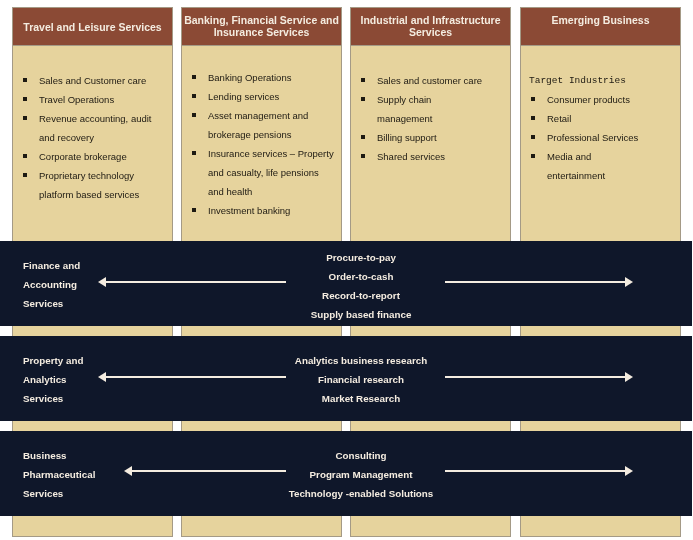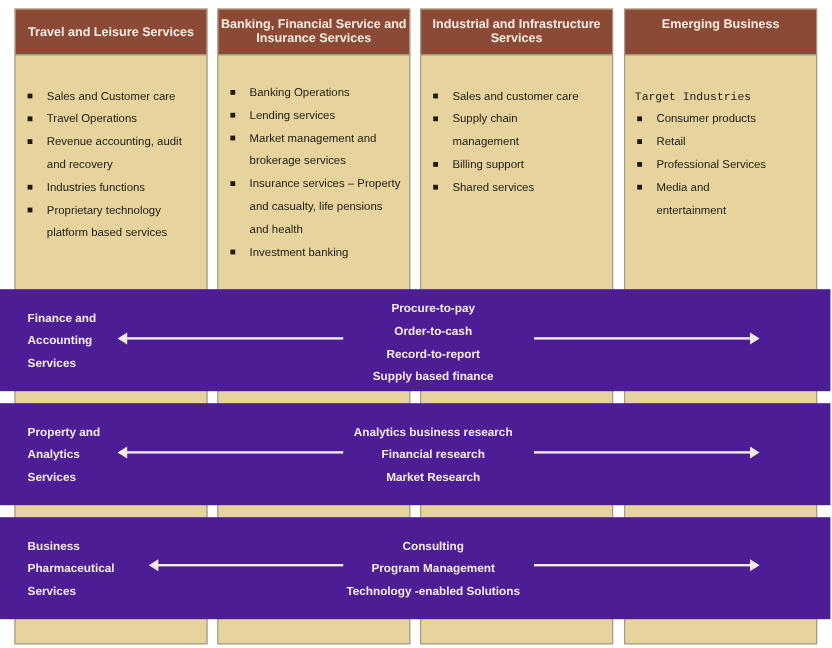--- a/index.html
+++ b/index.html
@@ -4,50 +4,50 @@
 <style>
   html, body { margin:0; padding:0; background:#ffffff; }
   body { width:693px; height:540px; position:relative; overflow:hidden; font-family:"Liberation Sans", sans-serif; }
   .col { position:absolute; top:7px; width:161px; height:530px; background:#e6d39d; border:1px solid #a49a86; box-sizing:border-box; }
   .col-head { position:absolute; left:0; top:0; right:0; height:38px; background:#8b4a35; color:#f4ece0; font-weight:bold; font-size:10.5px; text-align:center; line-height:12px; padding-top:6px; box-sizing:border-box; border-bottom:1px solid #a49a86; }
   .col-body { position:absolute; left:8px; right:4px; font-family:"Liberation Sans", sans-serif; font-size:9.5px; color:#1e1a12; line-height:19px; }
   .col-body ul { list-style:none; margin:0; padding:0; }
   .col-body li { position:relative; padding-left:18px; }
   .col-body li::before { content:""; position:absolute; left:2px; top:7px; width:4px; height:4px; background:#1e1a12; }
   .col-body .intro { padding-left:0;font-family:Liberation Mono, monospace; }
-  .band { position:absolute; left:0; width:692px; height:85px; background:#4c1d95; color:#f4ece0; font-weight:bold; font-size:9.8px; }
+  .band { position:absolute; left:0; width:692px; height:85px; background:#0f172a; color:#f4ece0; font-weight:bold; font-size:9.8px; }
   .band-title { position:absolute; left:23px; top:15px; line-height:19px; }
   .band-items { position:absolute; left:230px; width:262px; text-align:center; line-height:19px; }
   .arrow-line { position:absolute; height:2px; background:#f4ece0; }
   .arrow-left::before { content:""; position:absolute; left:-6px; top:-4px; border-right:8px solid #f4ece0; border-top:5px solid transparent; border-bottom:5px solid transparent; }
   .arrow-right::after { content:""; position:absolute; right:-6px; top:-4px; border-left:8px solid #f4ece0; border-top:5px solid transparent; border-bottom:5px solid transparent; }
 </style>
 </head>
 <body>
 
 <div class="col" style="left:12px;">
   <div class="col-head" style="padding-top:13px;">Travel and Leisure Services</div>
   <div class="col-body" style="top:63px; width:145px;">
     <ul>
       <li>Sales and Customer care</li>
       <li>Travel Operations</li>
       <li>Revenue accounting, audit and recovery</li>
-      <li>Industries functions</li>
+      <li>Corporate brokerage</li>
       <li>Proprietary technology platform based services</li>
     </ul>
   </div>
 </div>
 
 <div class="col" style="left:181px;">
   <div class="col-head">Banking, Financial Service and Insurance Services</div>
   <div class="col-body" style="top:60px; width:145px;">
     <ul>
       <li>Banking Operations</li>
       <li>Lending services</li>
-      <li>Market management and brokerage services</li>
+      <li>Asset management and brokerage pensions</li>
       <li>Insurance services – Property and casualty, life pensions and health</li>
       <li>Investment banking</li>
     </ul>
   </div>
 </div>
 
 <div class="col" style="left:350px;">
   <div class="col-head">Industrial and Infrastructure Services</div>
   <div class="col-body" style="top:63px; width:135px;">
     <ul>

